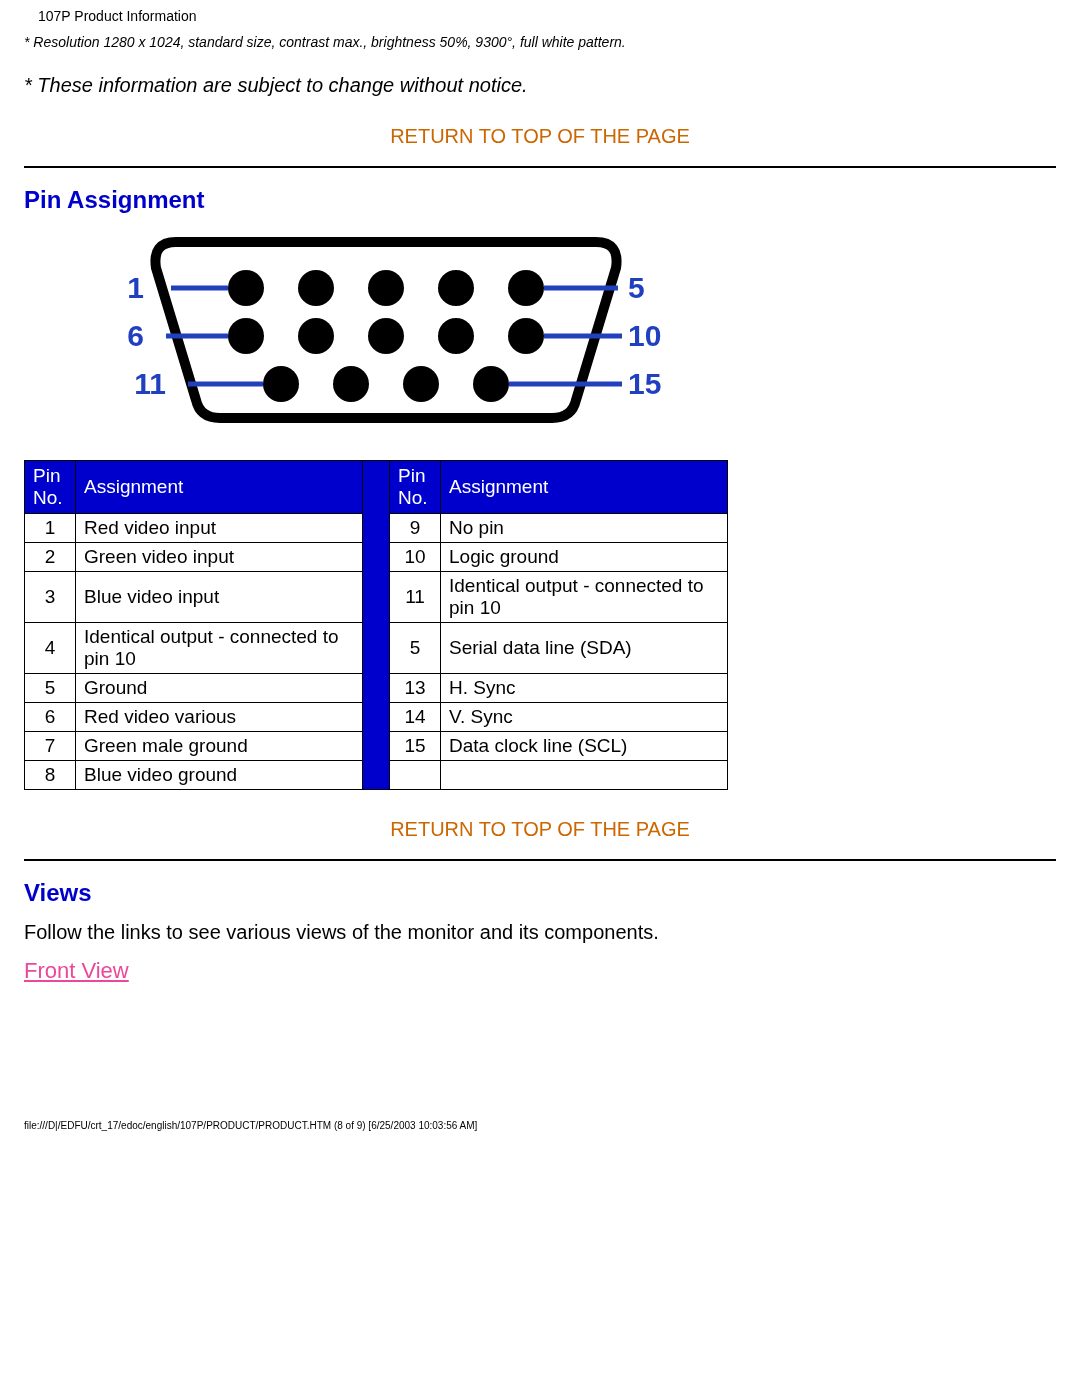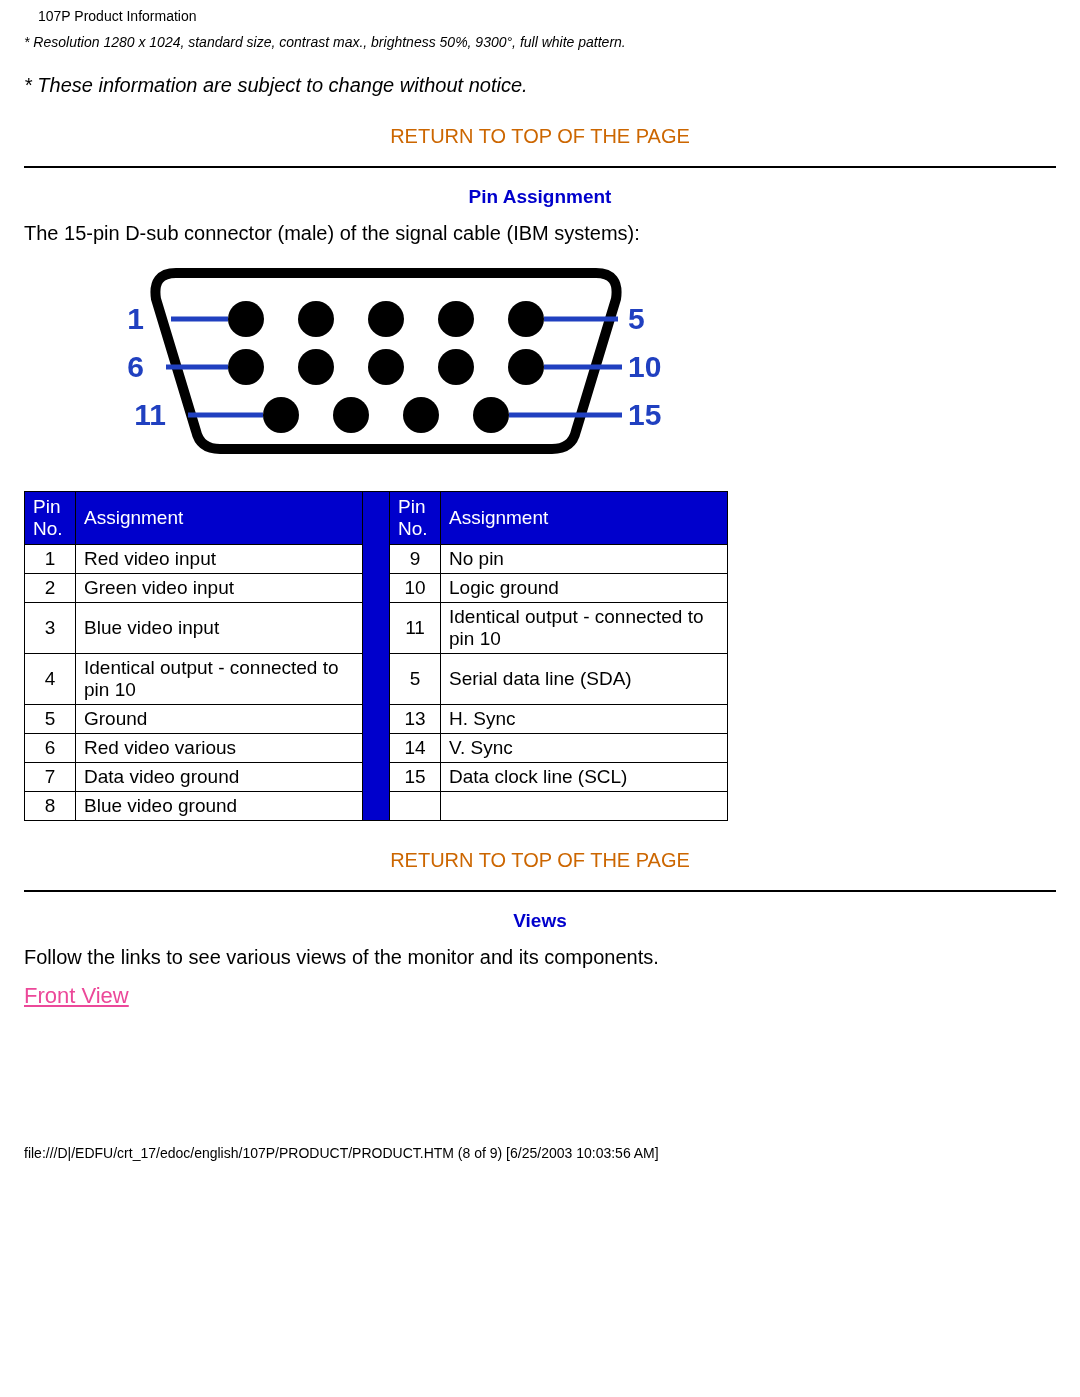--- a/index.html
+++ b/index.html
@@ -36,24 +36,23 @@
     text-decoration: none;
     font-size: 20px;
   }
   hr {
     border: none;
     border-top: 2px solid #000000;
     margin: 0 0 18px 0;
   }
   h2.section {
     color: #0000cc;
-    font-size: 19px;
+    font-size: 24px;
     font-weight: bold;
     margin: 12px 0 14px 0;
-    text-align: center;
   }
   p.body {
     font-size: 20px;
     margin: 10px 0 14px 0;
   }
   .connector {
     margin: 10px 0 28px 42px;
   }
   .tablewrap {
     margin: 0 0 14px 0;
@@ -95,21 +94,21 @@
     width: 26px;
     padding: 0;
   }
   .assign-col { width: 270px; }
   a.frontview {
     color: #ec4899;
     text-decoration: underline;
     font-size: 22px;
   }
   .footer {
-    font-size: 14px;
+    font-size: 10px;
     padding: 26px 24px 12px 24px;
   }
   .views-bottom { margin-bottom: 110px; }
 </style>
 </head>
 <body>
 
 <div class="header">107P Product Information</div>
 <div class="res-note">* Resolution 1280 x 1024, standard size, contrast max., brightness 50%, 9300°, full white pattern.</div>
 
@@ -118,21 +117,20 @@
   <p class="notice">* These information are subject to change without notice.</p>
 
   <div class="toplink">
     <a href="#">RETURN TO TOP OF THE PAGE</a>
   </div>
 
   <hr>
 
   <h2 class="section">Pin Assignment</h2>
 
-  <p class="body">The 15-pin D-sub connector (male) of the signal cable (IBM systems):</p>
 
   <div class="connector">
     <svg width="600" height="200" viewBox="0 0 600 200">
 
       <path d="M 110 14
                L 530 14
                Q 554 14 550 40
                L 510 172
                Q 506 190 486 190
                L 154 190
@@ -221,21 +219,21 @@
       </tr>
       <tr>
         <td class="num">6</td>
         <td>Red video various</td>
         <td class="sep"></td>
         <td class="num">14</td>
         <td>V. Sync</td>
       </tr>
       <tr>
         <td class="num">7</td>
-        <td>Data video ground</td>
+        <td>Green male ground</td>
         <td class="sep"></td>
         <td class="num">15</td>
         <td>Data clock line (SCL)</td>
       </tr>
       <tr>
         <td class="num">8</td>
         <td>Blue video ground</td>
         <td class="sep" style="border-bottom:1px solid #000;"></td>
         <td class="num"></td>
         <td></td>

